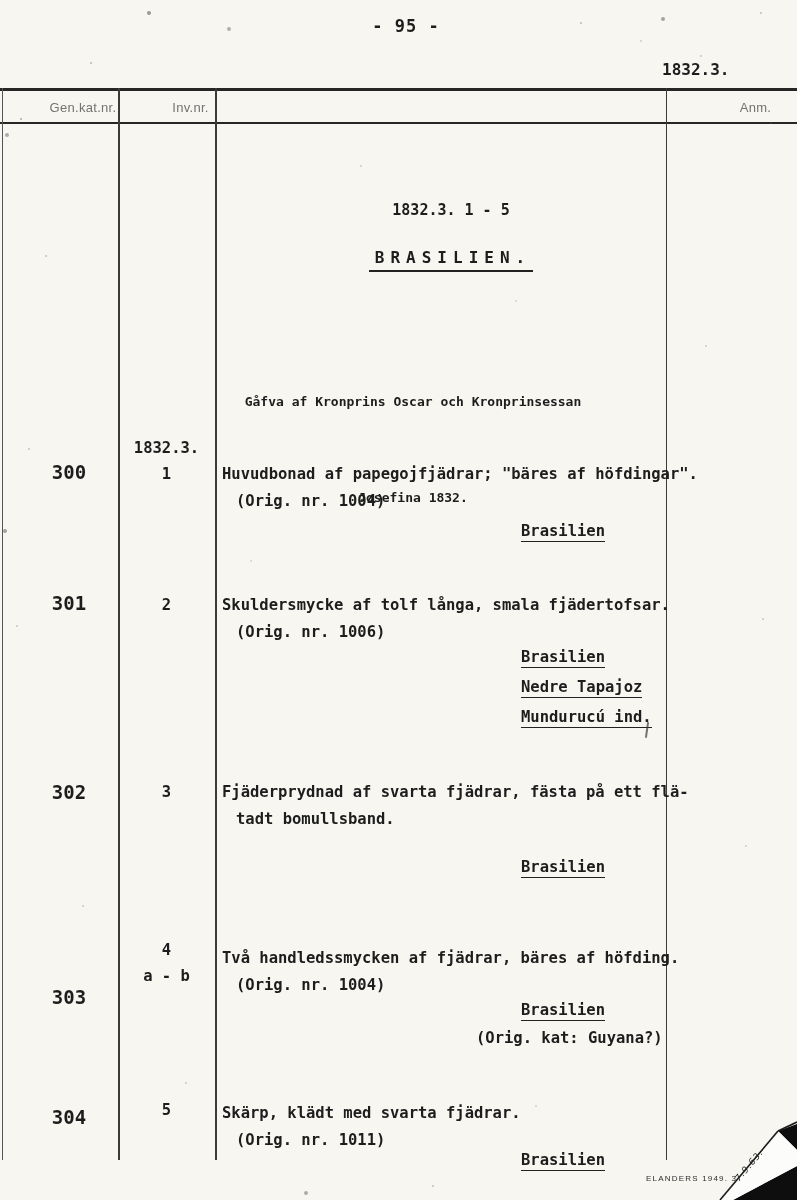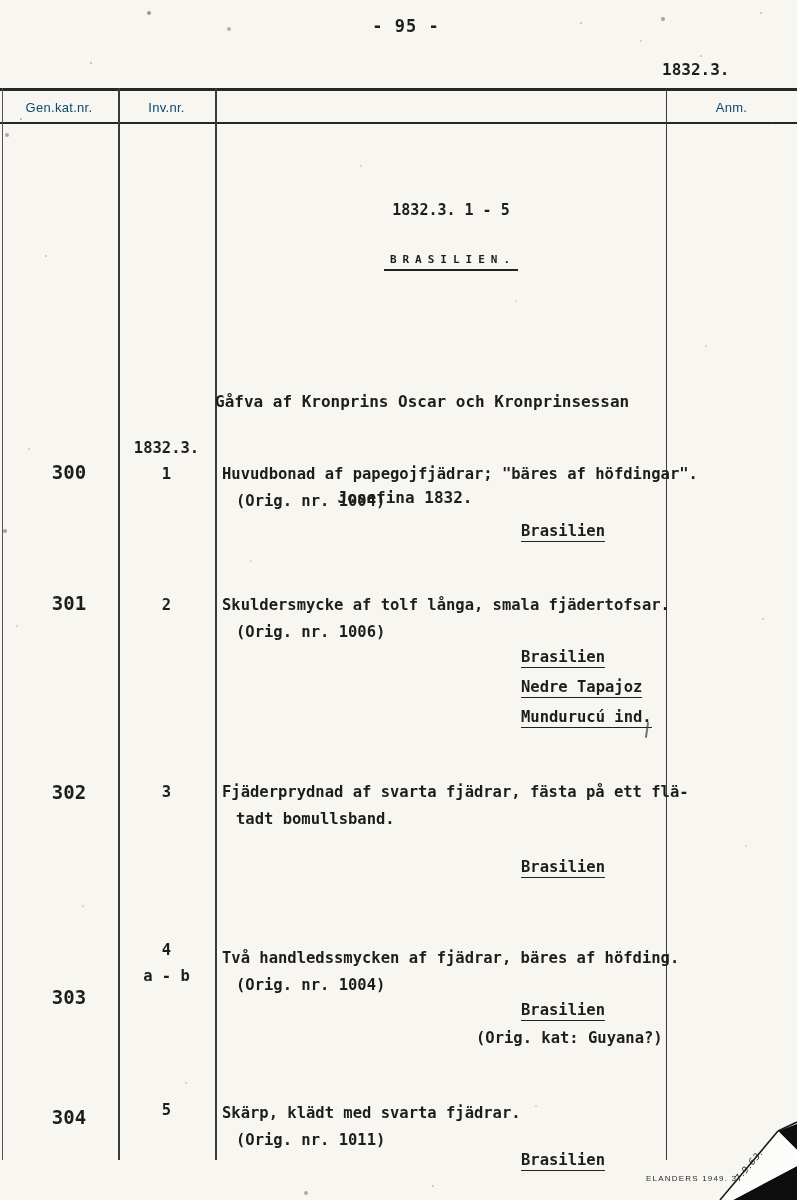--- a/index.html
+++ b/index.html
@@ -15,48 +15,48 @@
   .hline.top{top:88px;height:3px;}
   .hline.bottom-header{top:122px;height:2px;}
   .vline{position:absolute;top:88px;height:1072px;background:#3a3a3a;width:2px;}
   .vline.v-left{left:2px;width:1px;background:#555;}
   .vline.v1{left:118px;}
   .vline.v2{left:215px;}
   .vline.v3{left:666px;width:1px;}
   
   .col-label{
     position:absolute;top:98px;height:20px;line-height:20px;
-    font-family:"Liberation Sans", sans-serif;font-size:13px;color:#0c4a6e;
-    text-align:center;letter-spacing:.3px;
+    font-family:"Liberation Sans", sans-serif;font-size:13px;color:#737373;
+    text-align:center;letter-spacing:.3px;margin-left:24px;
   }
   .col-genkat{left:0;width:118px;}
   .col-inv{left:118px;width:97px;}
   .col-anm{left:666px;width:131px;}
   
   .page-number{
     position:absolute;top:16px;left:16px;width:780px;text-align:center;
     font-size:17px;font-weight:bold;letter-spacing:1px;
   }
   .catalog-ref{
     position:absolute;top:60px;left:662px;font-size:16px;font-weight:bold;
   }
   .range-heading{
     position:absolute;top:201px;left:215px;width:472px;text-align:center;
     font-size:15px;font-weight:bold;white-space:pre;
   }
   .section-title{
     position:absolute;top:248px;left:215px;width:472px;text-align:center;
   }
   .section-title .u-big{
-    display:inline-block;font-size:11px;font-weight:bold;letter-spacing:6px;
+    display:inline-block;font-size:16px;font-weight:bold;letter-spacing:6px;
     border-bottom:2px solid #222;padding:0 2px 3px 6px;
   }
   .provenance{
     position:absolute;top:322px;left:215px;width:380px;text-align:center;
-    font-size:16px;font-weight:bold;line-height:32px;white-space:pre;
+    font-size:13px;font-weight:bold;line-height:32px;white-space:pre;padding-left:8px;
   }
   
   .entry{position:absolute;left:0;right:0;height:0;overflow:visible;}
   .entry .gen{
     position:absolute;left:0;width:138px;text-align:center;
     font-size:19px;font-weight:bold;line-height:19px;
   }
   .entry .inv{
     position:absolute;left:118px;width:97px;text-align:center;
     font-size:15.5px;font-weight:bold;line-height:26px;

